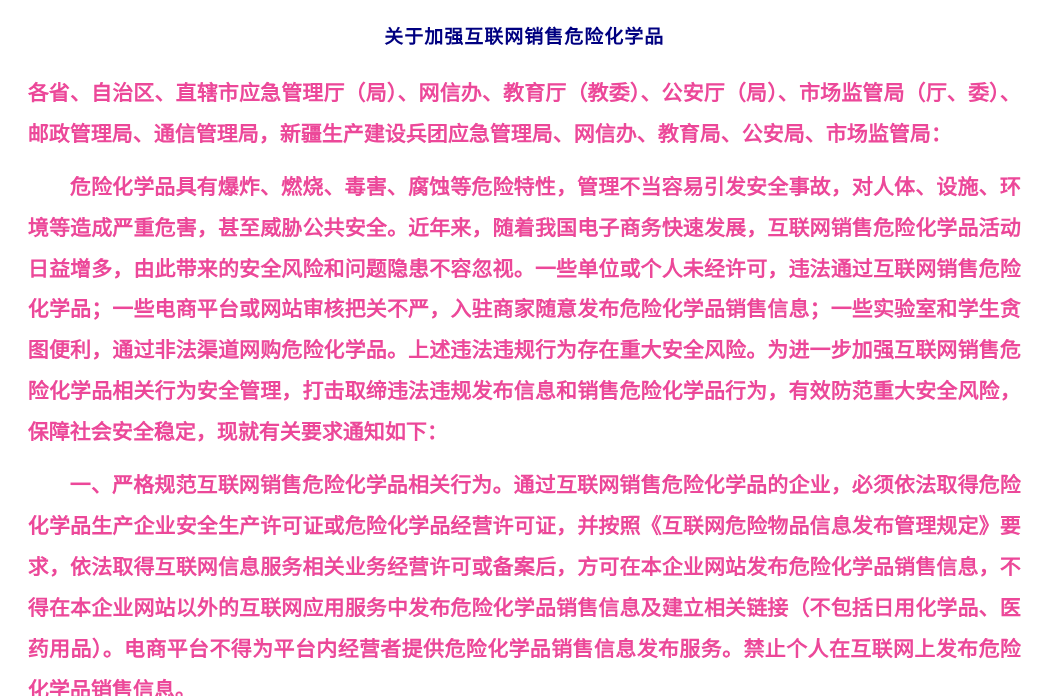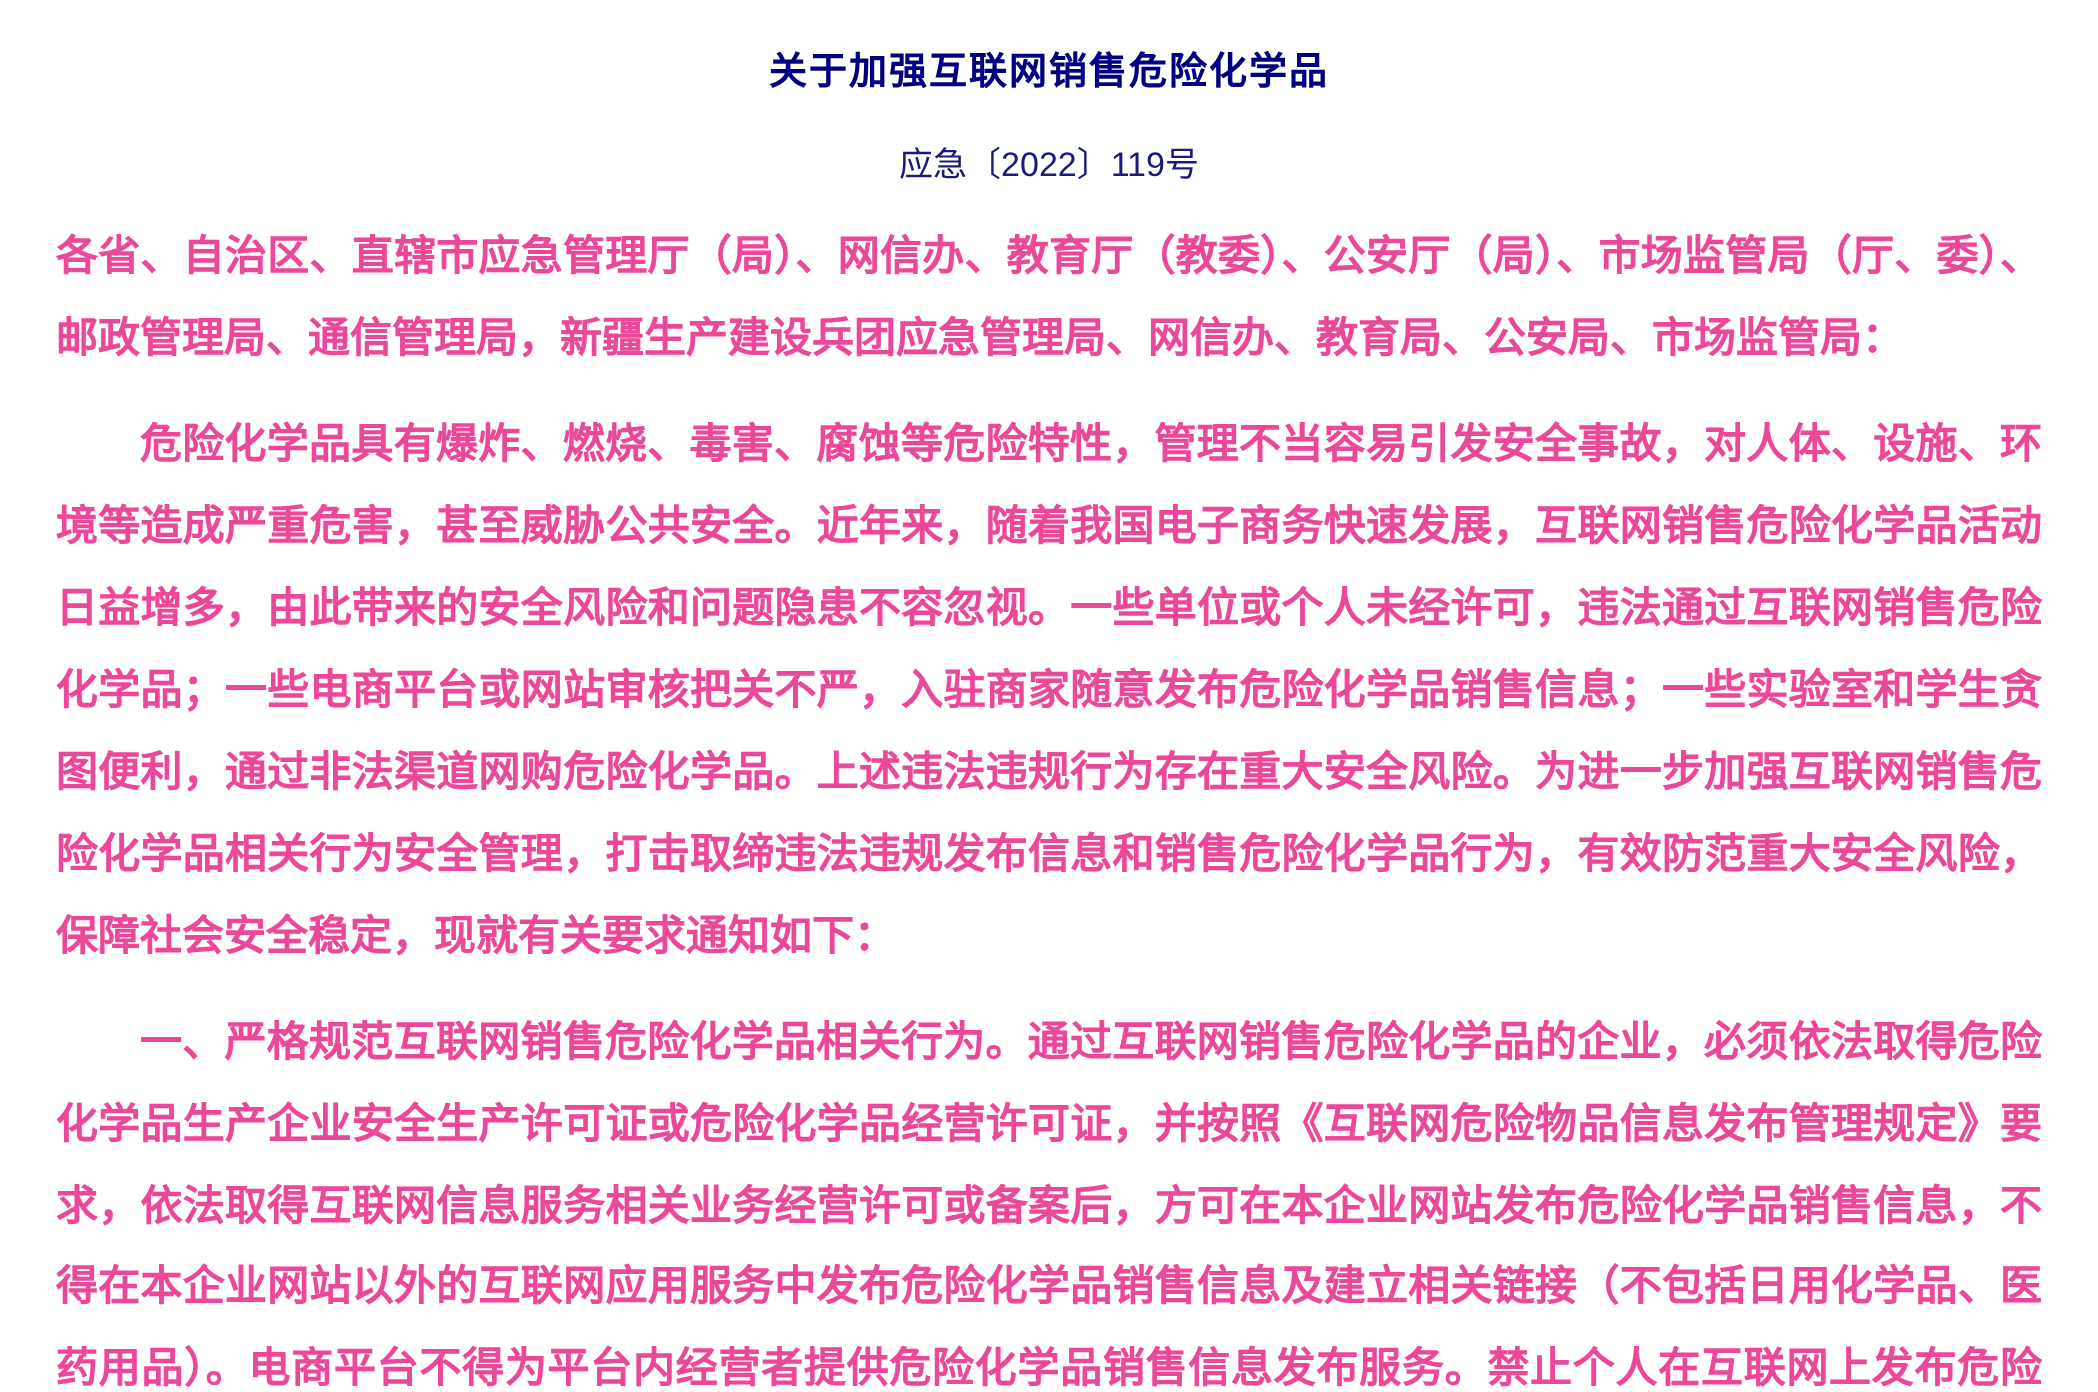--- a/index.html
+++ b/index.html
@@ -48,17 +48,16 @@
   }
   .para.indent {
     text-indent: 2em;
   }
 </style>
 </head>
 <body>
 
 <div class="page">
   <h1 class="title-line">关于加强互联网销售危险化学品</h1>
-  <div class="doc-number">应急〔2022〕119号</div>
   <p class="para">各省、自治区、直辖市应急管理厅（局）、网信办、教育厅（教委）、公安厅（局）、市场监管局（厅、委）、邮政管理局、通信管理局，新疆生产建设兵团应急管理局、网信办、教育局、公安局、市场监管局：</p>
   <p class="para indent">危险化学品具有爆炸、燃烧、毒害、腐蚀等危险特性，管理不当容易引发安全事故，对人体、设施、环境等造成严重危害，甚至威胁公共安全。近年来，随着我国电子商务快速发展，互联网销售危险化学品活动日益增多，由此带来的安全风险和问题隐患不容忽视。一些单位或个人未经许可，违法通过互联网销售危险化学品；一些电商平台或网站审核把关不严，入驻商家随意发布危险化学品销售信息；一些实验室和学生贪图便利，通过非法渠道网购危险化学品。上述违法违规行为存在重大安全风险。为进一步加强互联网销售危险化学品相关行为安全管理，打击取缔违法违规发布信息和销售危险化学品行为，有效防范重大安全风险，保障社会安全稳定，现就有关要求通知如下：</p>
   <p class="para indent">一、严格规范互联网销售危险化学品相关行为。通过互联网销售危险化学品的企业，必须依法取得危险化学品生产企业安全生产许可证或危险化学品经营许可证，并按照《互联网危险物品信息发布管理规定》要求，依法取得互联网信息服务相关业务经营许可或备案后，方可在本企业网站发布危险化学品销售信息，不得在本企业网站以外的互联网应用服务中发布危险化学品销售信息及建立相关链接（不包括日用化学品、医药用品）。电商平台不得为平台内经营者提供危险化学品销售信息发布服务。禁止个人在互联网上发布危险化学品销售信息。</p>
 </div>
 
 </body></html>

